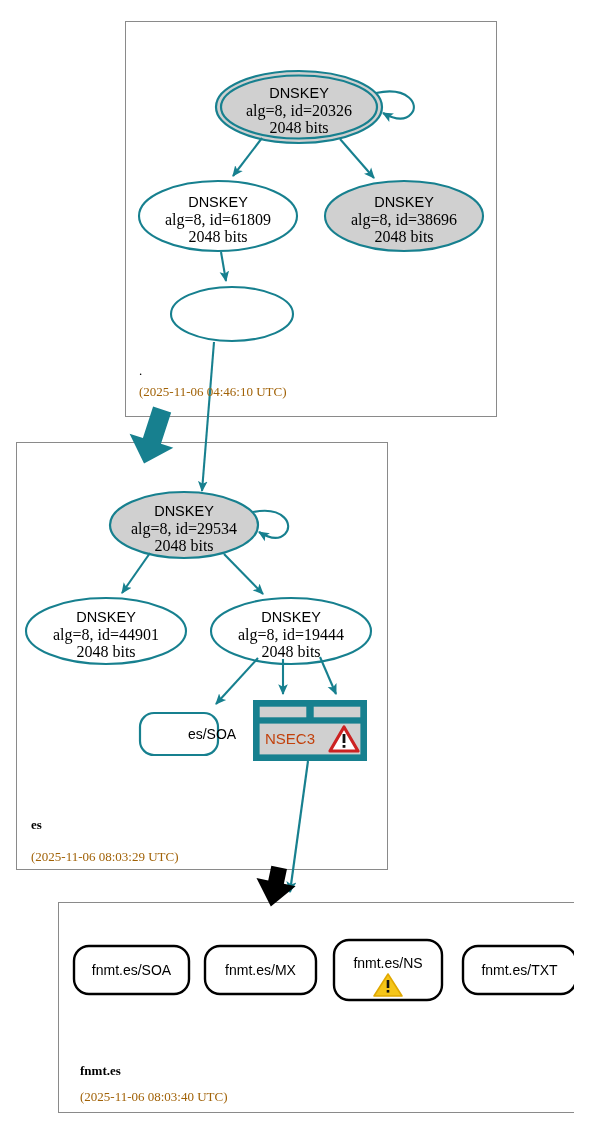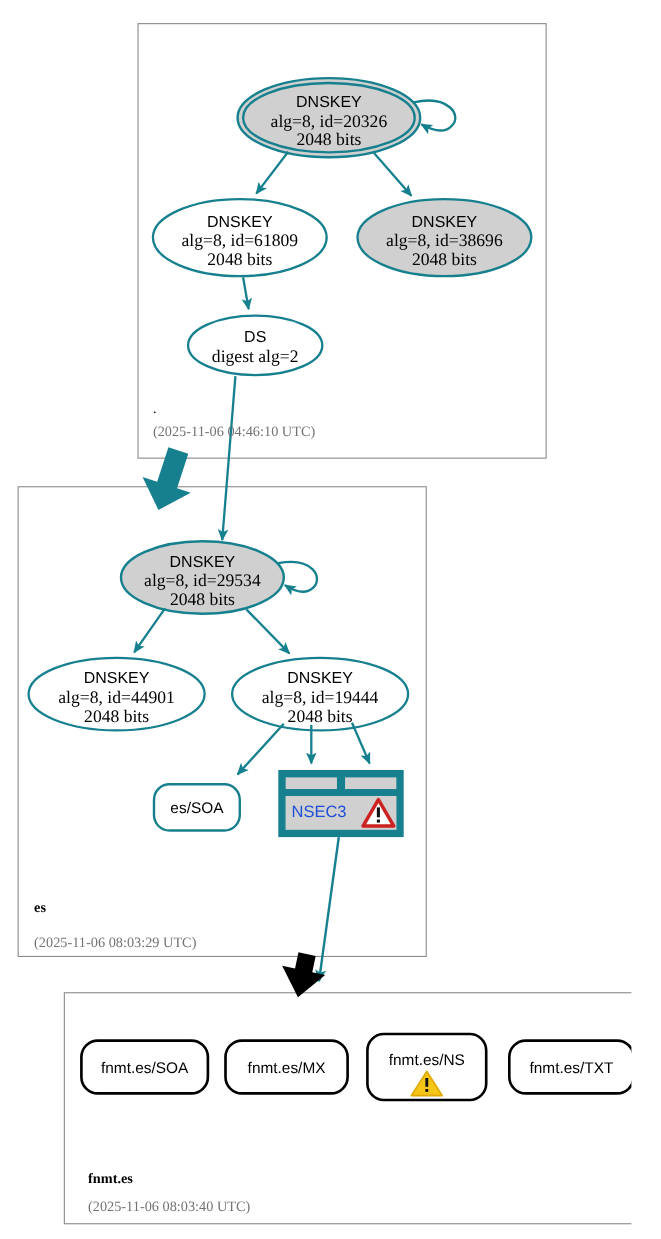--- a/index.html
+++ b/index.html
@@ -5,30 +5,30 @@
   html,body{margin:0;padding:0;background:#ffffff;}
   body{width:601px;height:1126px;position:relative;
        font-family:"Liberation Sans", sans-serif;
        -webkit-font-smoothing:antialiased;}
   #stage{position:absolute;left:0;top:4px;width:574px;height:1126px;overflow:hidden;}
   svg{position:absolute;left:0;top:0;width:601px;height:1126px;}
 
   .zone-box{position:absolute;border:1px solid #8a8a8a;background:transparent;box-sizing:border-box;}
 
   .zone-label{position:absolute;font-family:"Liberation Serif", serif;font-size:13px;color:#000;white-space:nowrap;}
-  .zone-time{position:absolute;font-family:"Liberation Serif", serif;font-size:13px;color:#737373;white-space:nowrap;}
+  .zone-time{position:absolute;font-family:"Liberation Serif", serif;font-size:13px;color:#a16207;white-space:nowrap;}
 
   .node-label{position:absolute;text-align:center;color:#000;white-space:nowrap;
               pointer-events:none;line-height:1.08;}
   .nl-title{font-family:"Liberation Sans", sans-serif;font-size:14.5px;}
   .nl-sub{font-family:"Liberation Serif", serif;font-size:16px;}
 
   .rr-label{position:absolute;text-align:center;font-family:"Liberation Sans", sans-serif;
             font-size:14px;color:#000;white-space:nowrap;}
-  .nsec-label{position:absolute;font-family:"Liberation Sans", sans-serif;font-size:15px;color:#1d4ed8;white-space:nowrap;}
+  .nsec-label{position:absolute;font-family:"Liberation Sans", sans-serif;font-size:15px;color:#c2410c;white-space:nowrap;}
 </style>
 </head>
 <body>
 
 <div id="stage">
 
   <div class="zone-box" style="left:125px;top:17px;width:372px;height:396px;"></div>
   <div class="zone-box" style="left:16px;top:438px;width:372px;height:428px;"></div>
   <div class="zone-box" style="left:58px;top:898px;width:528px;height:211px;"></div>
 
@@ -118,24 +118,20 @@
     <div class="nl-sub">alg=8, id=61809</div>
     <div class="nl-sub">2048 bits</div>
   </div>
 
   <div class="node-label" style="left:324px;top:191px;width:160px;">
     <div class="nl-title">DNSKEY</div>
     <div class="nl-sub">alg=8, id=38696</div>
     <div class="nl-sub">2048 bits</div>
   </div>
 
-  <div class="node-label" style="left:152px;top:296px;width:160px;">
-    <div class="nl-title">DS</div>
-    <div class="nl-sub">digest alg=2</div>
-  </div>
 
   <div class="zone-label" style="left:139px;top:359px;">.</div>
   <div class="zone-time" style="left:139px;top:380px;">(2025-11-06 04:46:10 UTC)</div>
 
   <div class="node-label" style="left:104px;top:500px;width:160px;">
     <div class="nl-title">DNSKEY</div>
     <div class="nl-sub">alg=8, id=29534</div>
     <div class="nl-sub">2048 bits</div>
   </div>
 
@@ -144,21 +140,21 @@
     <div class="nl-sub">alg=8, id=44901</div>
     <div class="nl-sub">2048 bits</div>
   </div>
 
   <div class="node-label" style="left:211px;top:606px;width:160px;">
     <div class="nl-title">DNSKEY</div>
     <div class="nl-sub">alg=8, id=19444</div>
     <div class="nl-sub">2048 bits</div>
   </div>
 
-  <div class="rr-label" style="left:140px;top:722px;width:78px;">es/SOA</div>
+  <div class="rr-label" style="left:140px;top:722px;width:78px;padding-left:33px;">es/SOA</div>
 
   <div class="nsec-label" style="left:265px;top:726px;">NSEC3</div>
 
   <div class="zone-label" style="left:31px;top:813px;font-weight:bold;">es</div>
   <div class="zone-time" style="left:31px;top:845px;">(2025-11-06 08:03:29 UTC)</div>
 
   <div class="rr-label" style="left:74px;top:958px;width:115px;">fnmt.es/SOA</div>
   <div class="rr-label" style="left:205px;top:958px;width:111px;">fnmt.es/MX</div>
   <div class="rr-label" style="left:334px;top:951px;width:108px;">fnmt.es/NS</div>
   <div class="rr-label" style="left:463px;top:958px;width:113px;">fnmt.es/TXT</div>

